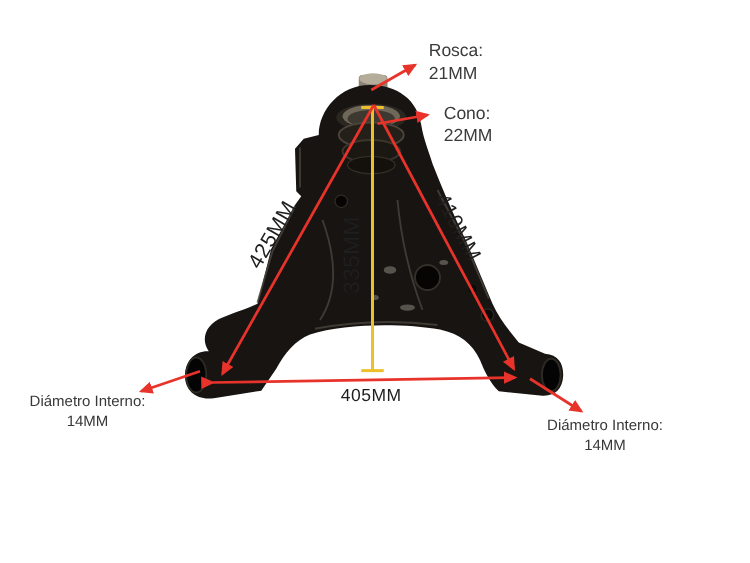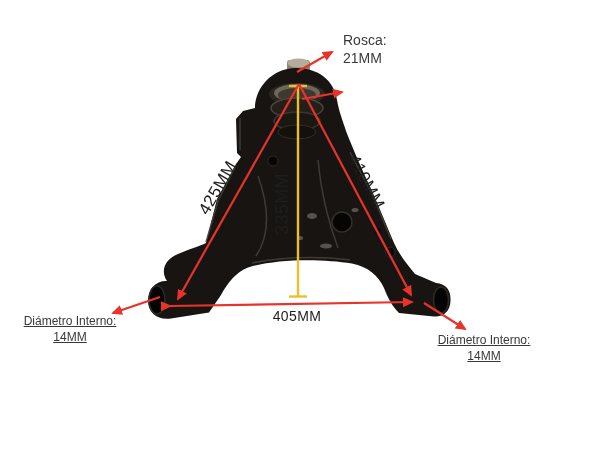--- a/index.html
+++ b/index.html
@@ -3,21 +3,21 @@
 <meta charset="utf-8">
 <style>
   html,body { margin:0; padding:0; background:#ffffff; }
   .canvas {
     position:relative; width:600px; height:438px; background:#fff;
     font-family:"Liberation Sans", sans-serif; overflow:hidden;
   }
   .layer { position:absolute; left:0; top:0; }
   .label { position:absolute; color:#333333; }
   .callout { font-size:14px; line-height:1.3; color:#3a3a3a; }
-  .dia { font-size:12px; line-height:1.32; text-align:center; color:#383838; transform:translateX(-50%);text-decoration:underline; }
+  .dia { font-size:12px; line-height:1.32; text-align:center; color:#383838; transform:translateX(-50%); }
   .measure {
     font-size:17px; color:#1e1e1e; letter-spacing:0.4px; white-space:nowrap;
     transform-origin:center center;
   }
   .m425 { left:218px; top:188px; transform:translate(-50%,-50%) rotate(-60deg); }
   .m410 { left:366px; top:182px; transform:translate(-50%,-50%) rotate(62deg); }
   .m335 { left:282px; top:204px; font-size:18px; transform:translate(-50%,-50%) rotate(-90deg); }
   .m405 { left:297px; top:316px; font-size:14px; transform:translate(-50%,-50%); }
 </style>
 </head>
@@ -121,20 +121,24 @@
       <line x1="160" y1="297" x2="113" y2="313" marker-end="url(#arrowR)"></line>
       <line x1="424" y1="303" x2="465" y2="329" marker-end="url(#arrowR)"></line>
     </g>
   </svg>
 
   <div class="label callout" style="left:343px; top:31px;">
     <div>Rosca:</div>
     <div>21MM</div>
   </div>
 
+  <div class="label callout" style="left:355px; top:81px;">
+    <div>Cono:</div>
+    <div>22MM</div>
+  </div>
 
   <div class="label measure m425">425MM</div>
   <div class="label measure m410">410MM</div>
   <div class="label measure m335">335MM</div>
   <div class="label measure m405">405MM</div>
 
   <div class="label dia" style="left:70px; top:314px;">
     <div>Diámetro Interno:</div>
     <div>14MM</div>
   </div>

